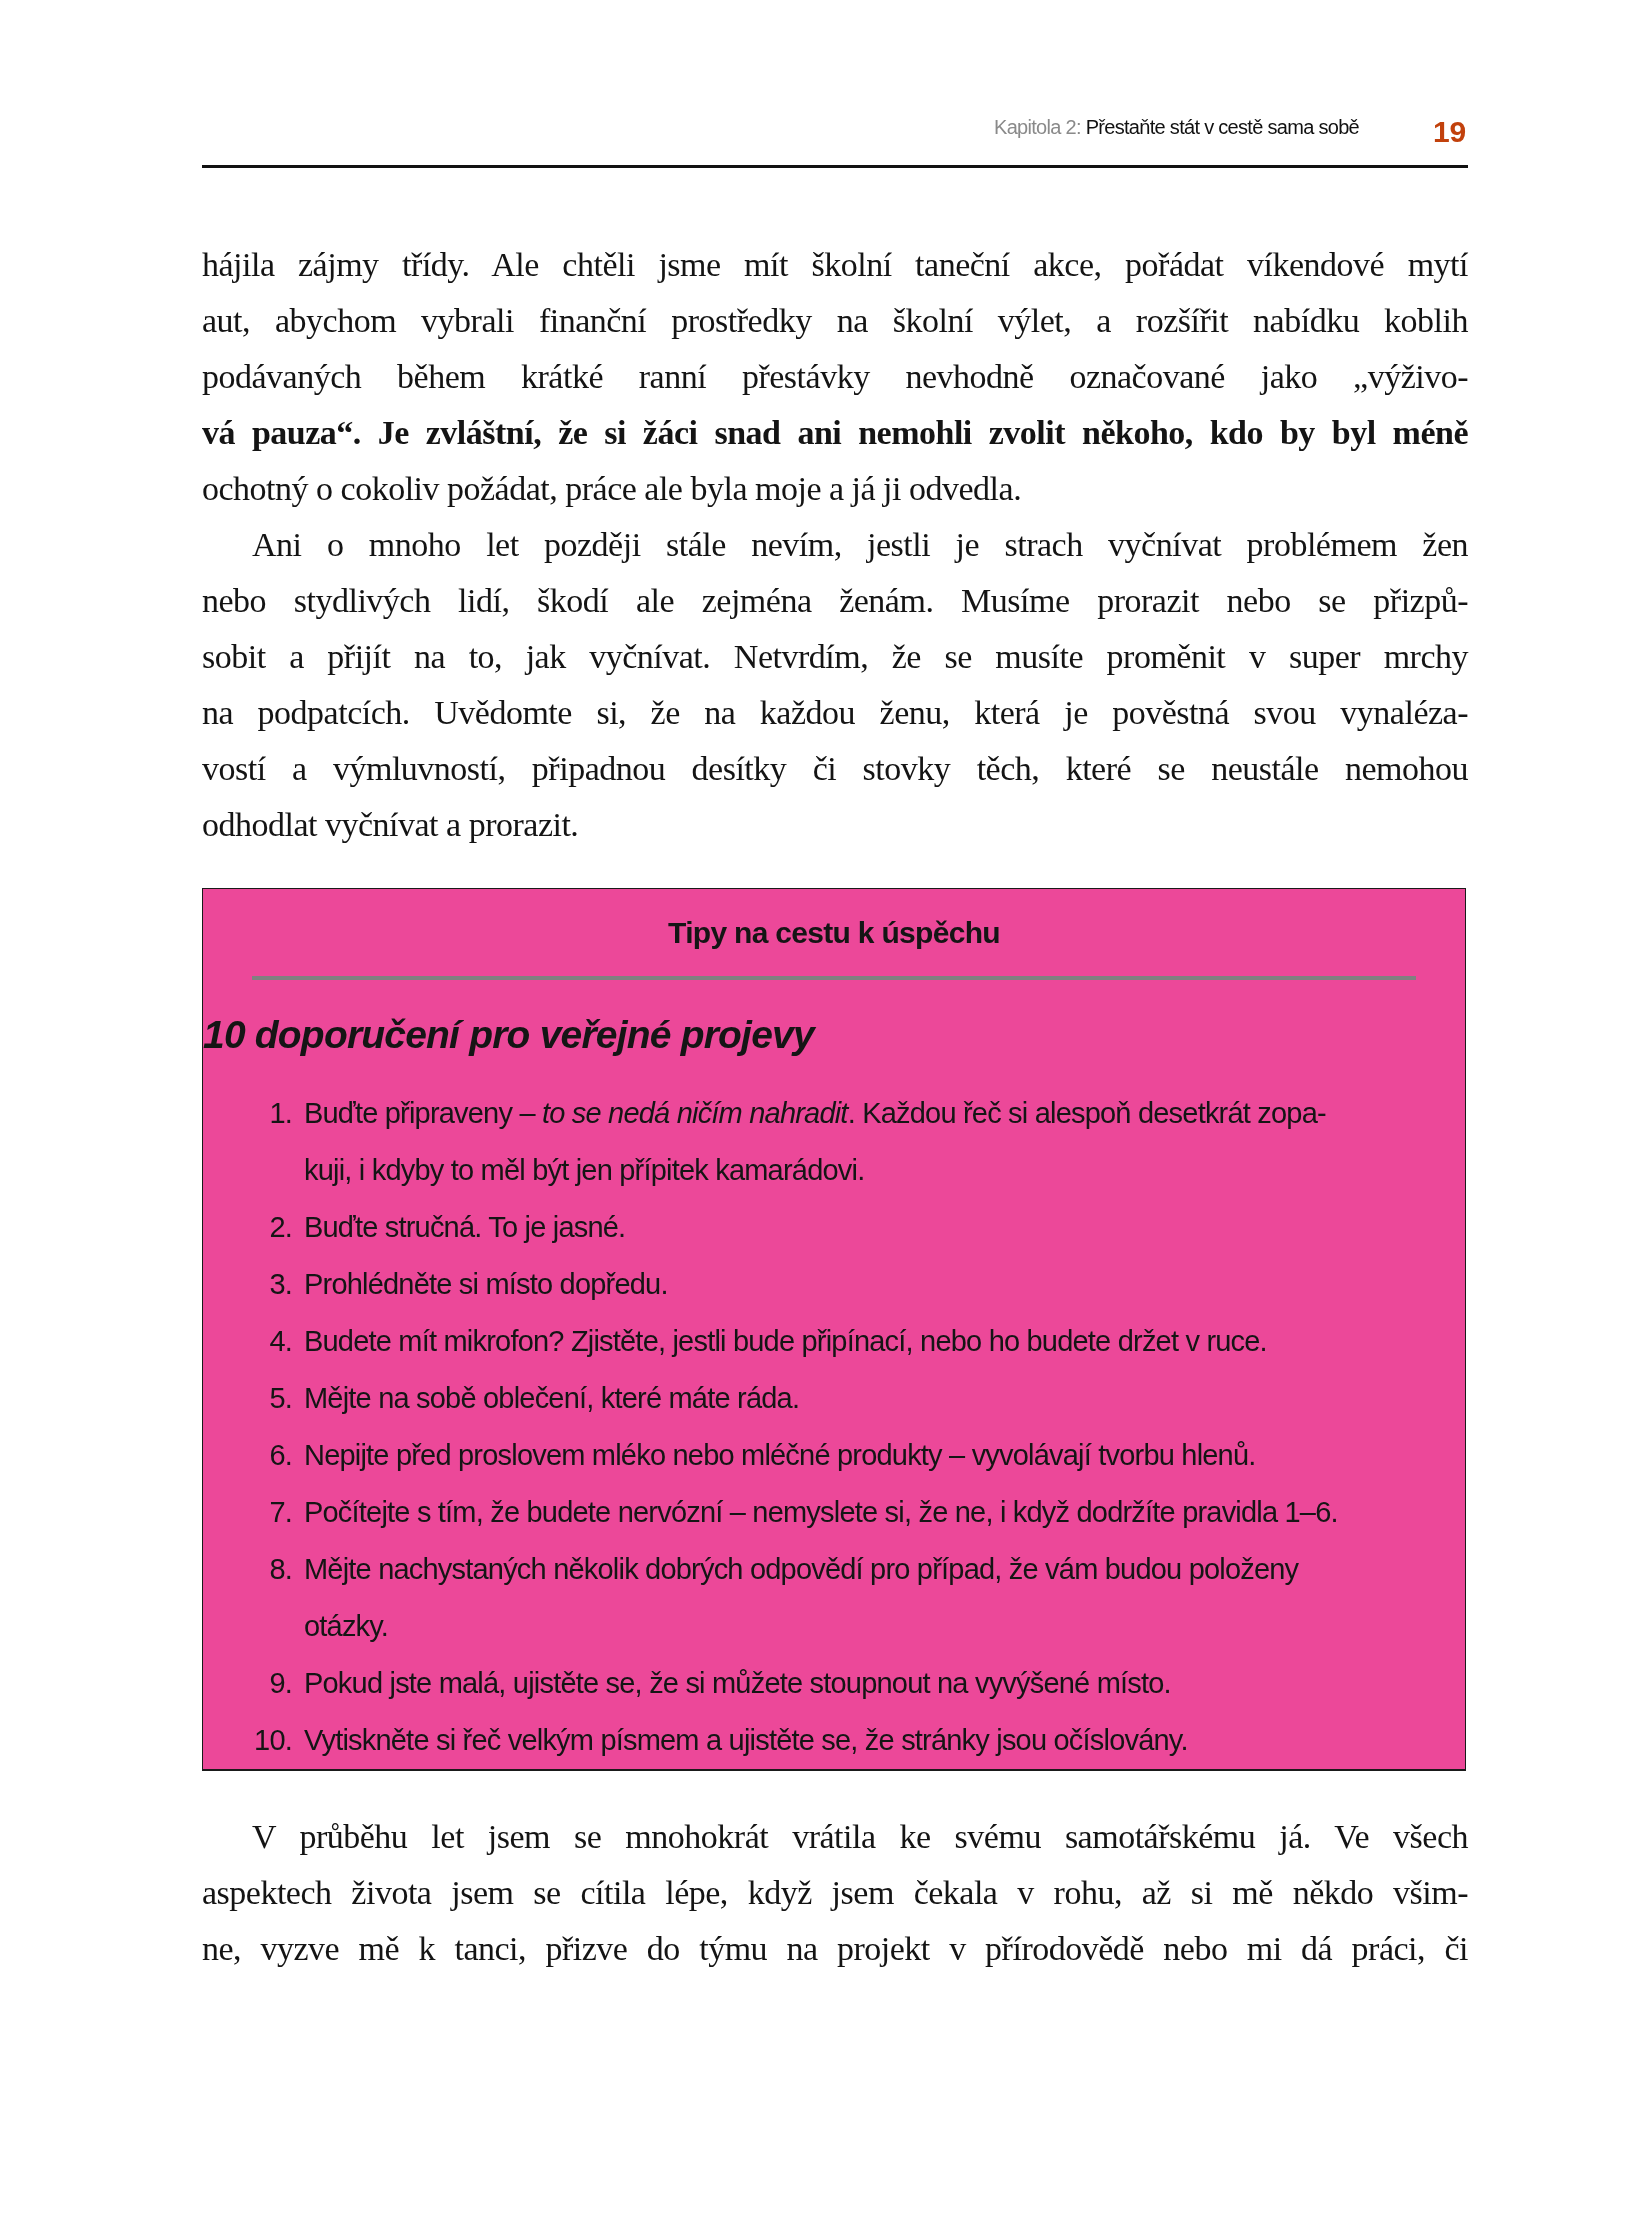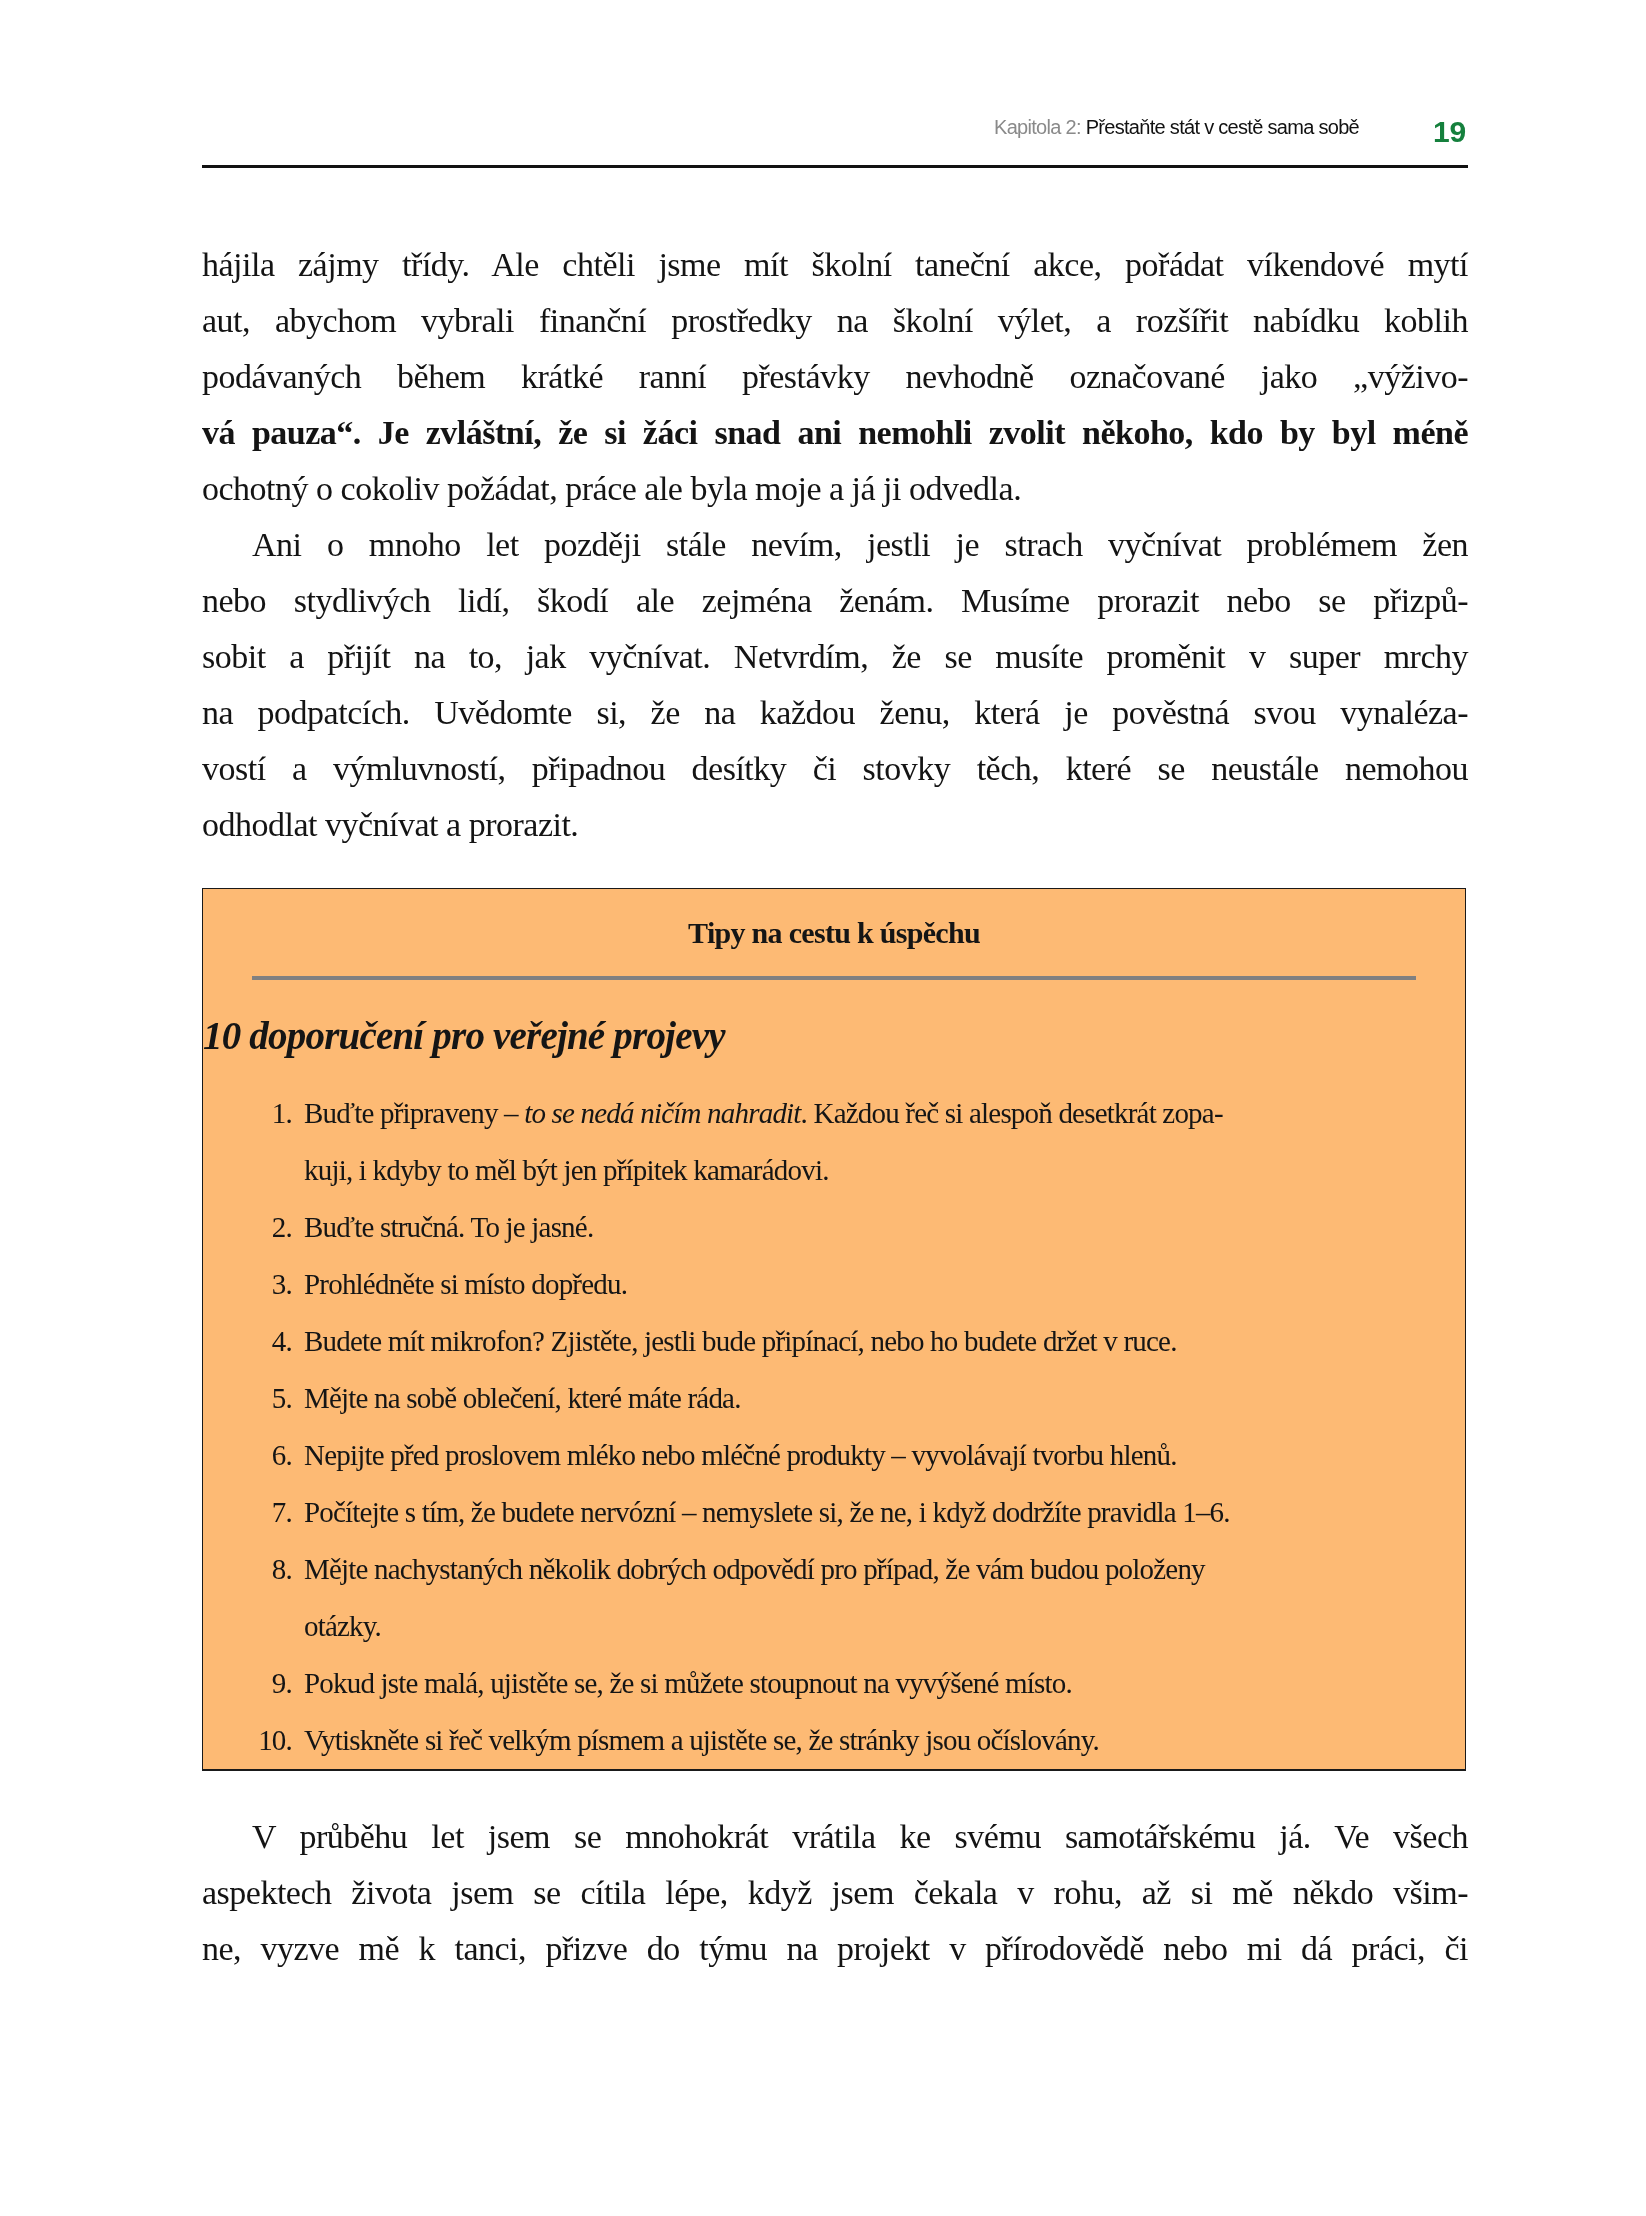--- a/index.html
+++ b/index.html
@@ -8,41 +8,41 @@
   .running-head {
     position: absolute; left: 202px; width: 1266px; top: 108px; height: 59px;
     font-family: "Liberation Sans", sans-serif;
   }
   .running-head .title-wrap {
     position: absolute; right: 109px; top: 8.4px; font-size: 20px; letter-spacing: -0.7px; white-space: nowrap;
   }
   .running-head .chapter-label { color: #8a8a8a; }
   .running-head .chapter-title { color: #111; }
   .running-head .page-number {
-    position: absolute; right: 1.7px; top: 6.7px; font-size: 30px; font-weight: bold; color: #15803d;
+    position: absolute; right: 1.7px; top: 6.7px; font-size: 30px; font-weight: bold; color: #c2410c;
   }
   .head-rule { position: absolute; left: 202px; width: 1266px; top: 165px; height: 2.5px; background: #111; }
 
   .body-text {
     position: absolute; left: 202px; width: 1266px;
     font-family: "Liberation Serif", serif; font-size: 34px; color: #141414;
   }
   .line {
     height: 56px; line-height: 56px; white-space: nowrap;
     text-align: justify; text-align-last: justify;
     letter-spacing: -0.5px;
   }
   .line.last { text-align-last: left; }
   .line.indent { padding-left: 50px; }
 
   .tip-box {
     position: absolute; left: 202px; top: 888px; width: 1262px; height: 880px;
-    background: #fdba74; border: 1.7px solid #1a1a1a;
+    background: #ec4899; border: 1.7px solid #1a1a1a;
     border-bottom-width: 2.5px;
-    font-family: Liberation Serif, serif; color: #151515;
+    font-family: Liberation Sans, sans-serif; color: #151515;
   }
   .tip-box .box-kicker {
     position: absolute; left: 0; right: 0; top: 27px; text-align: center;
     font-size: 30px; font-weight: bold; letter-spacing: -0.7px;
   }
   .tip-box .box-rule {
     position: absolute; left: 49px; right: 49px; top: 87px; height: 4.2px; background: #808080;
   }
   .tip-box .box-title {
     position: absolute; left: 0; right: 0; top: 124px; text-align: left;

